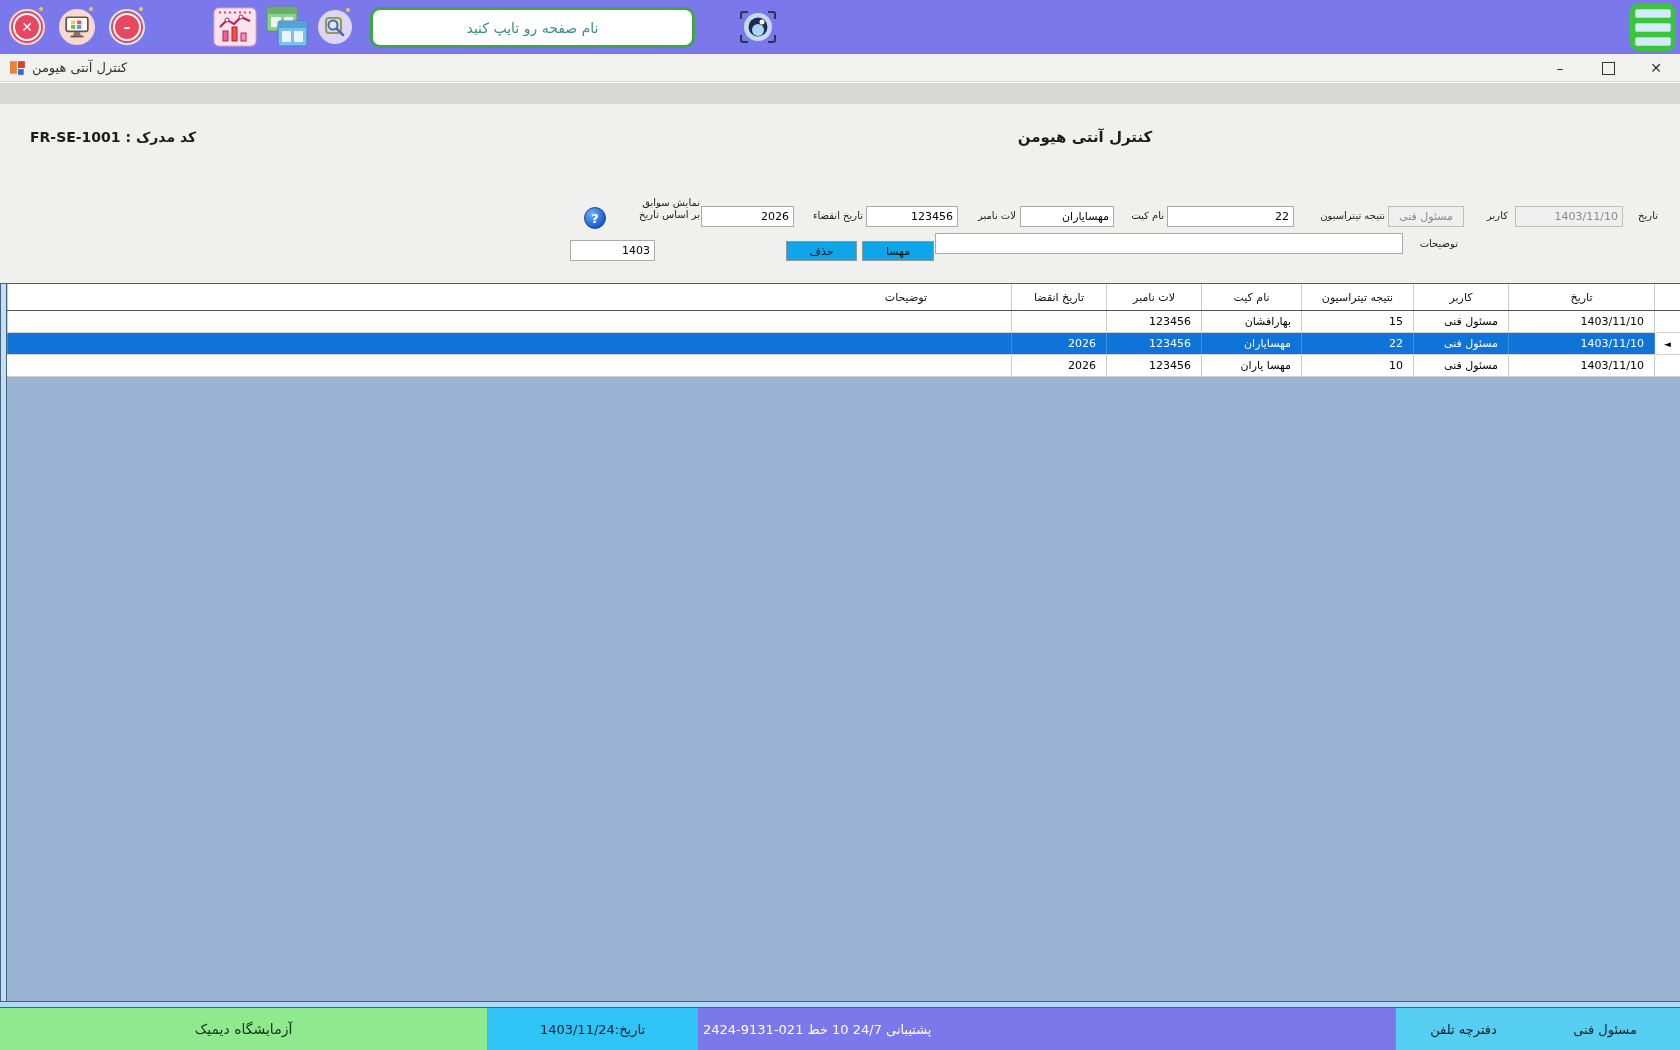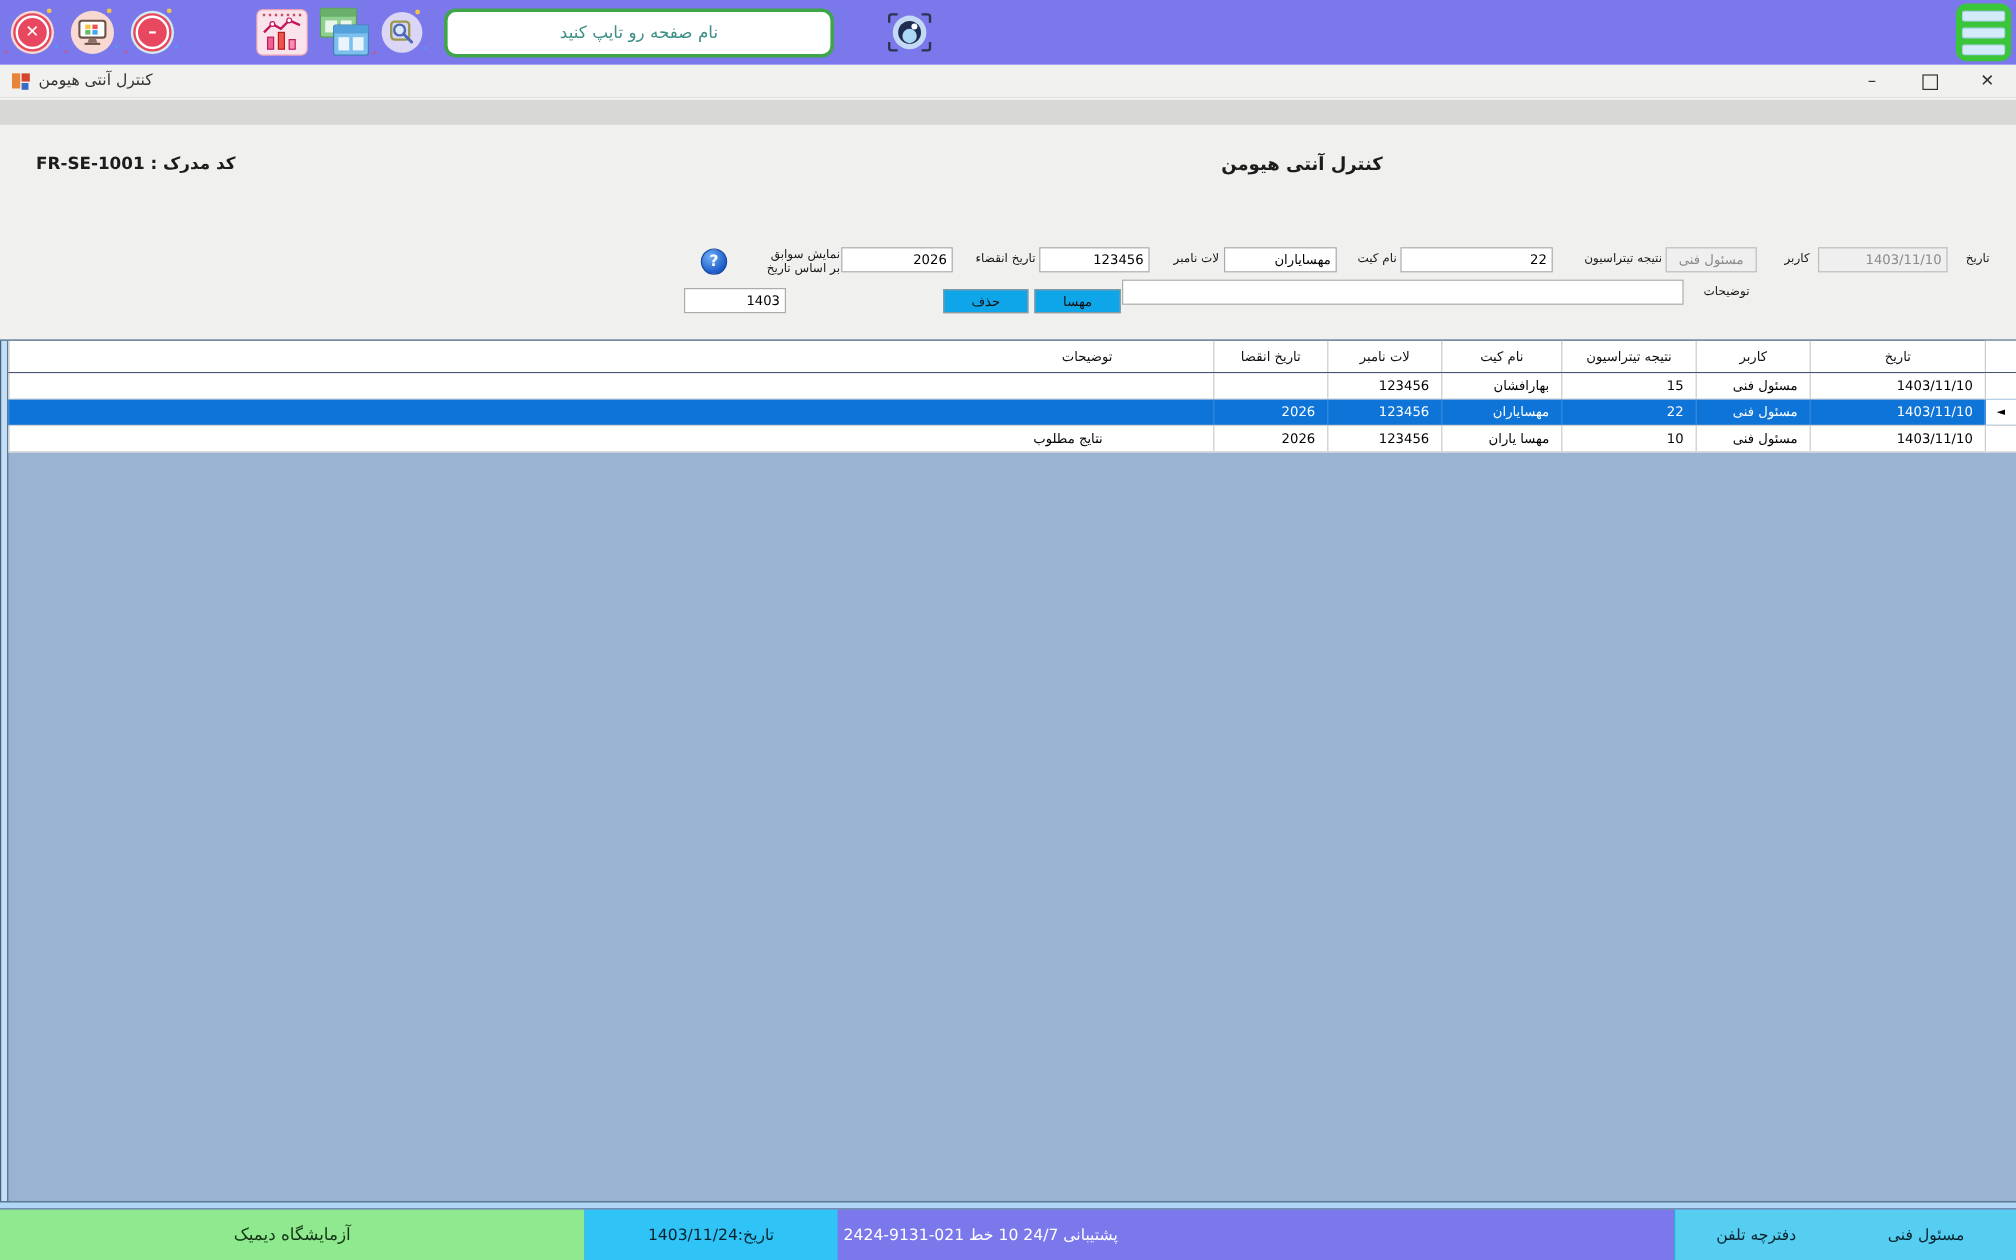--- a/index.html
+++ b/index.html
@@ -188,21 +188,21 @@
   <input class="abs field ro" style="left: 1388px; top: 206px; width: 76px; height: 21px; text-align: center;" value="مسئول فنی">
   <div class="abs lbl" style="left:1297px;top:210px;width:88px;">نتیجه تیتراسیون</div>
   <input class="abs field" style="left: 1167px; top: 206px; width: 127px; height: 21px;" value="22">
   <div class="abs lbl" style="left:1118px;top:210px;width:46px;">نام کیت</div>
   <input class="abs field" style="left: 1020px; top: 206px; width: 94px; height: 21px;" value="مهسایاران">
   <div class="abs lbl" style="left:962px;top:210px;width:54px;">لات نامبر</div>
   <input class="abs field" style="left: 866px; top: 206px; width: 92px; height: 21px;" value="123456">
   <div class="abs lbl" style="left:797px;top:210px;width:66px;">تاریخ انقضاء</div>
   <input class="abs field" style="left: 701px; top: 206px; width: 93px; height: 21px;" value="2026">
 
-  <div class="abs hist" style="left:638px;top:207px;width:62px;">
+  <div class="abs hist" style="left:638px;top:197px;width:62px;">
     <div>نمایش سوابق</div>
     <div>بر اساس تاریخ</div>
   </div>
   <div class="abs help" style="left:584px;top:207px;">
     <span>?</span>
   </div>
 
   <div class="abs lbl" style="left:1406px;top:238px;width:52px;">توضیحات</div>
   <input class="abs field" style="left: 935px; top: 233px; width: 468px; height: 21px;" value="">
   <button class="abs btn" style="left:862px;top:241px;width:72px;height:20px;">مهسا</button>
@@ -247,21 +247,20 @@
       </div>
 
       <div class="grow">
         <div class="gc c-rh"></div>
         <div class="gc c-d">1403/11/10</div>
         <div class="gc c-u">مسئول فنی</div>
         <div class="gc c-t">10</div>
         <div class="gc c-k">مهسا یاران</div>
         <div class="gc c-l">123456</div>
         <div class="gc c-e">2026</div>
-        <div class="gc c-n">نتایج مطلوب</div>
       </div>
     </div>
   </div>
   <div class="abs hscroll"></div>
 
   <div class="abs statusbar">
     <div class="sb green">آزمایشگاه دیمیک</div>
     <div class="sb cyan">تاریخ:1403/11/24</div>
     <div class="sb purple-text">پشتیبانی 24/7‏ 10 خط 021-9131-2424</div>
     <div class="sb phonebook">دفترچه تلفن</div>

